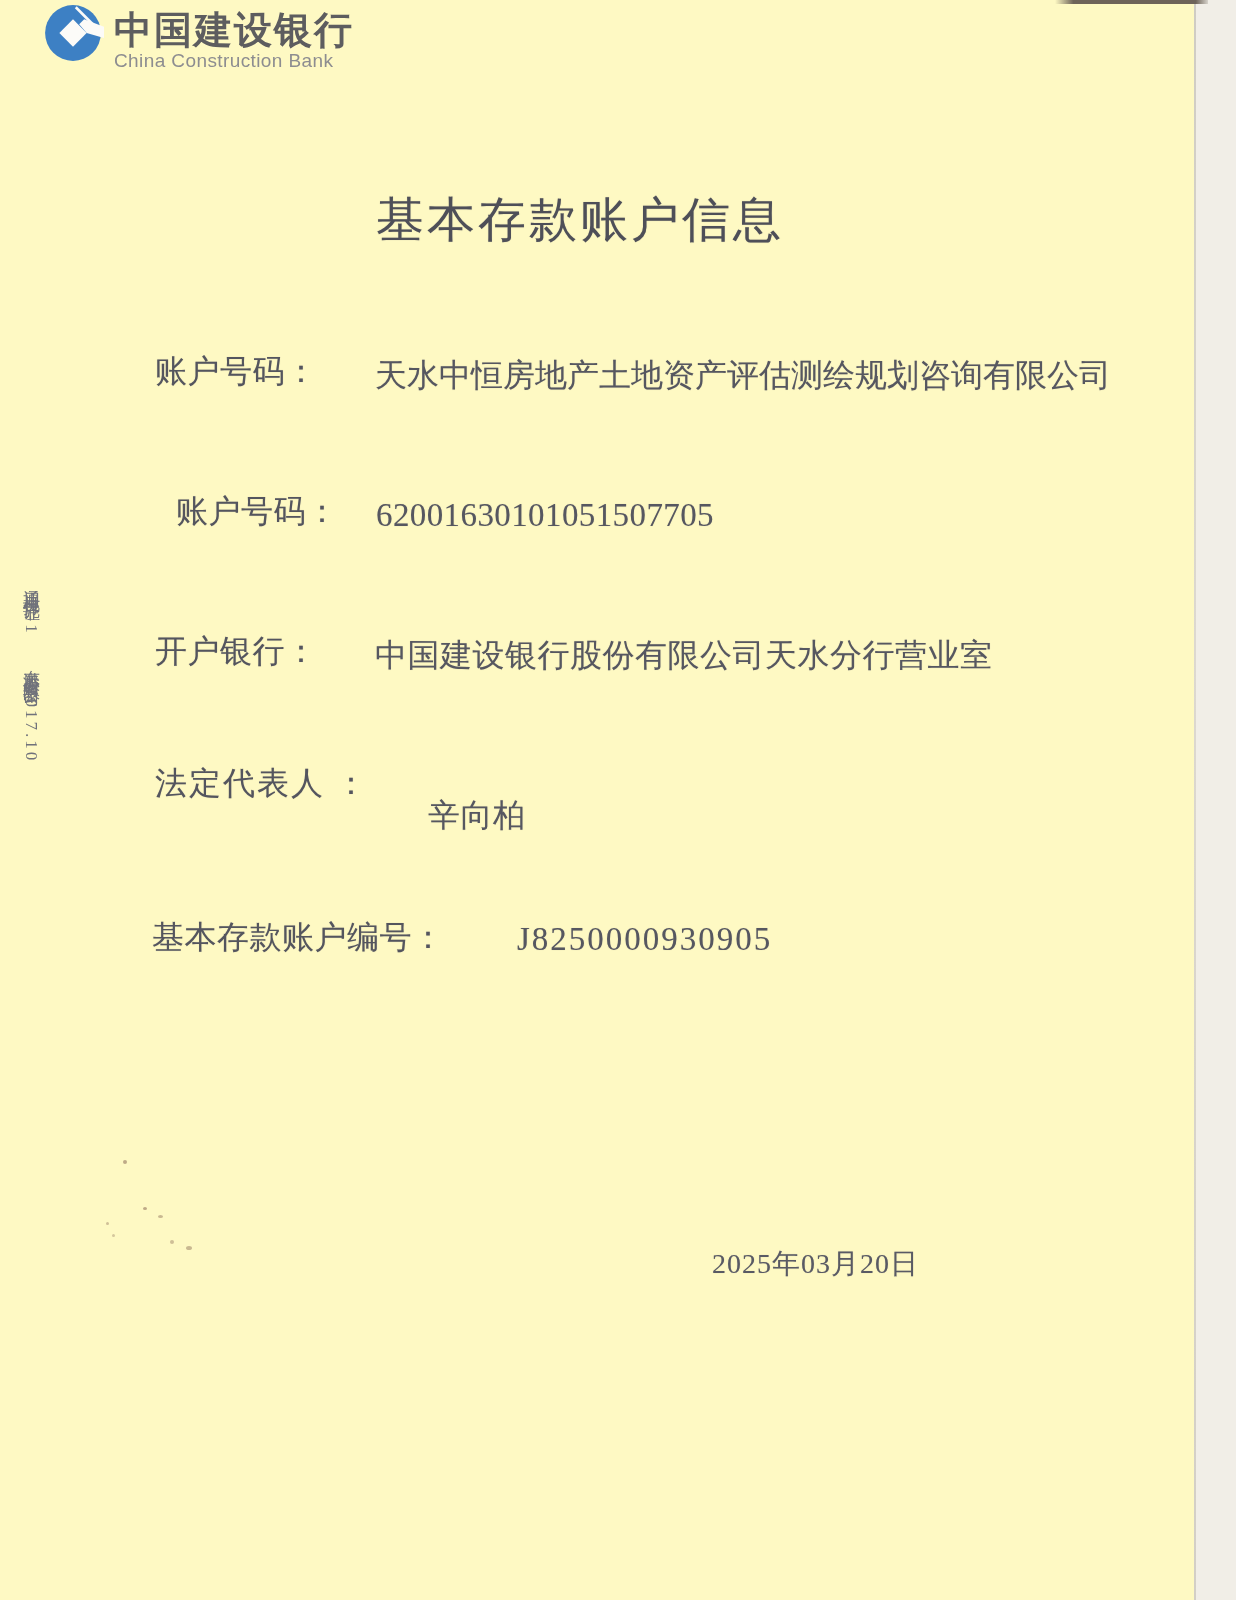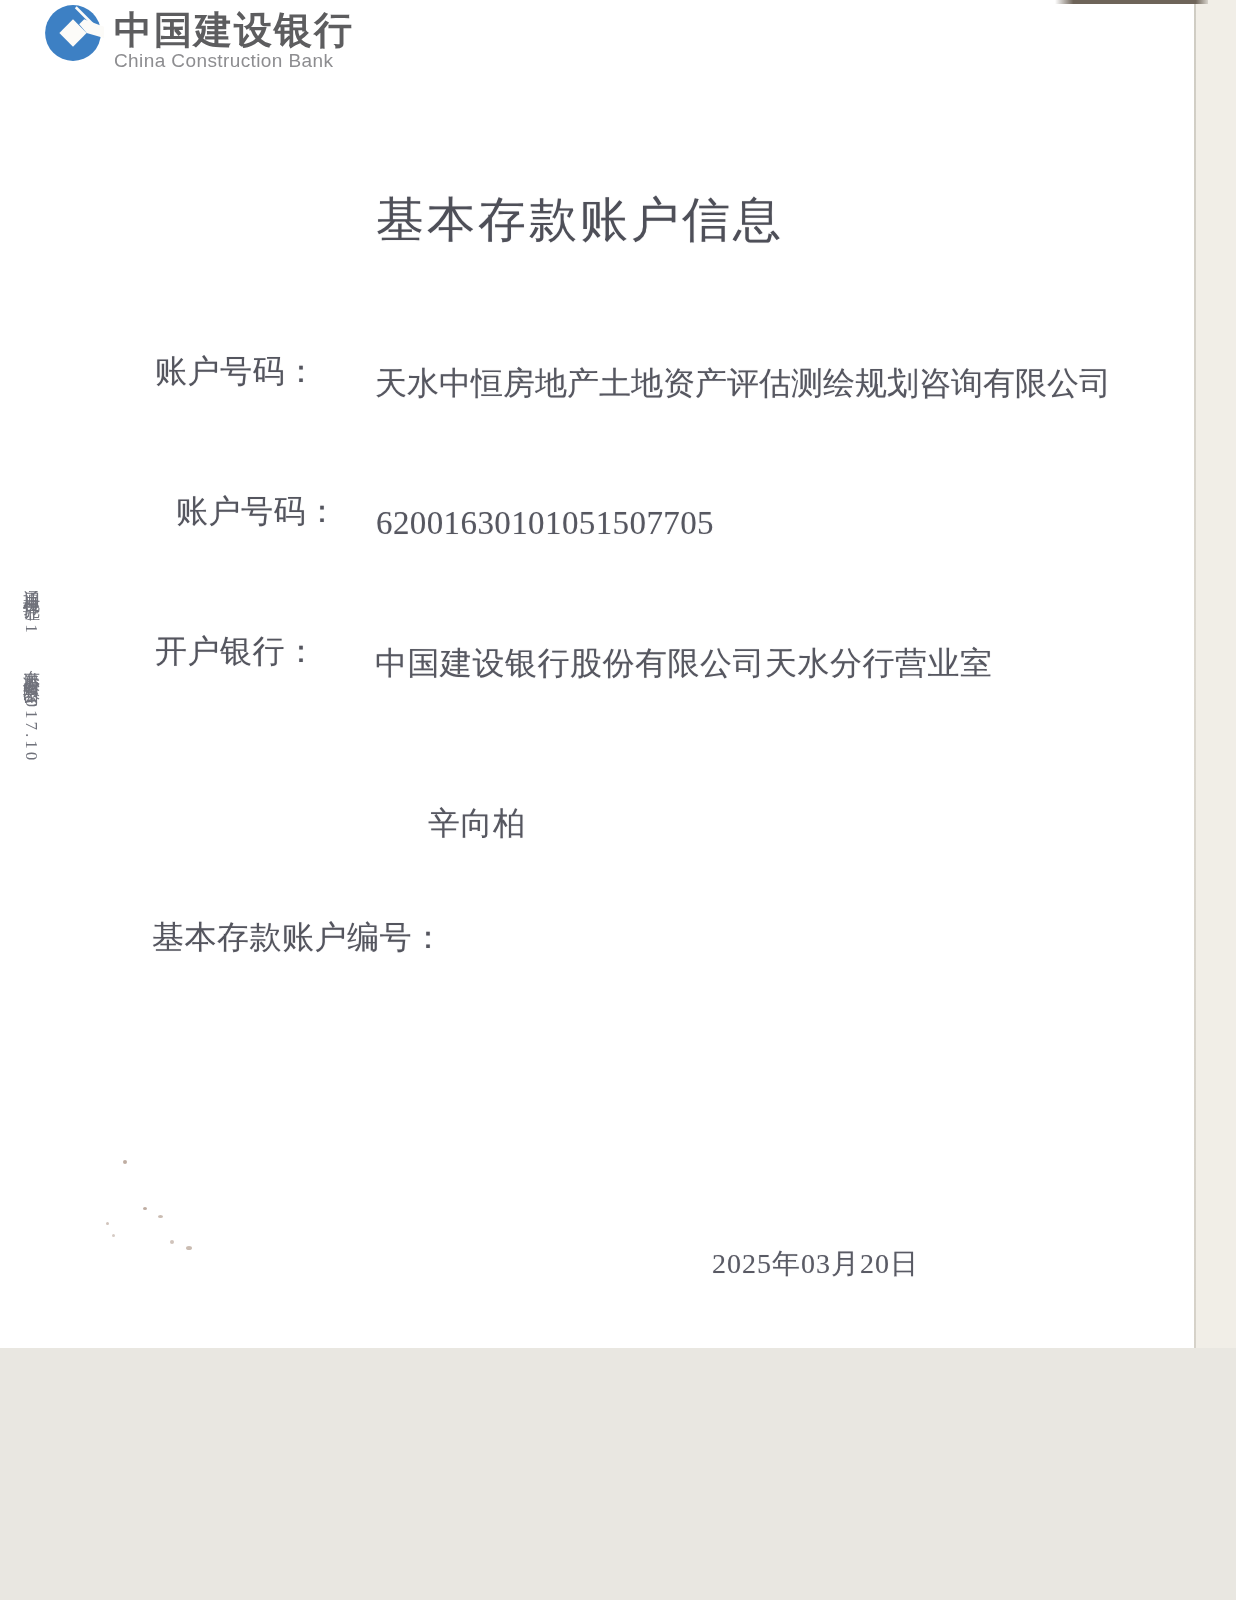--- a/index.html
+++ b/index.html
@@ -4,22 +4,22 @@
 <style>
   html, body {
     margin: 0;
     padding: 0;
     background: #e9e7e1;
     font-family: "Liberation Serif", "DejaVu Serif", serif;
   }
   .page {
     position: relative;
     width: 1236px;
-    height: 1348px;
-    background: #ffffff;
+    height: 1600px;
+    background: #fef9c3;
     overflow: hidden;
     color: #55565f;
   }
   
   .paper-edge-strip {
     position: absolute;
     top: 0; right: 0;
     width: 41px; height: 1600px;
     background: #f1eee7;
   }
@@ -90,21 +90,21 @@
 
   
   .field-label, .field-value, .issue-date, .legal-line2 {
     position: absolute;
     font-size: 32px;
     letter-spacing: 0.5px;
     white-space: nowrap;
     text-shadow: 0 0 1px rgba(85,86,100,0.28);
   }
   .field-label { color: #54555e; }
-  .field-value { color: #565760; margin-top: 8px; }
+  .field-value { color: #565760; }
 
   .lbl-1 { top: 350px; left: 155px; }
   .val-1 { top: 354px; left: 375px; letter-spacing: 0px; }
 
   .lbl-2 { top: 490px; left: 164px; margin-left: 12px; }
   .val-2 { top: 497px; left: 376px; font-size: 33px; letter-spacing: 0.4px; }
 
   .lbl-3 { top: 630px; left: 155px; }
   .val-3 { top: 634px; left: 375px; }
 
@@ -166,23 +166,25 @@
 
   <div class="field-label lbl-1">账户号码：</div>
   <div class="field-value val-1">天水中恒房地产土地资产评估测绘规划咨询有限公司</div>
 
   <div class="field-label lbl-2">账户号码：</div>
   <div class="field-value val-2">62001630101051507705</div>
 
   <div class="field-label lbl-3">开户银行：</div>
   <div class="field-value val-3">中国建设银行股份有限公司天水分行营业室</div>
 
+  <div class="field-label lbl-4">法定代表人 ：</div>
   <div class="field-value val-4">辛向柏</div>
 
   <div class="field-label lbl-5">基本存款账户编号：</div>
+  <div class="field-value val-5">J8250000930905</div>
 
   <div class="issue-date">2025年03月20日</div>
 
   <div class="speck s1"></div>
   <div class="speck s2"></div>
   <div class="speck s3"></div>
   <div class="speck s4"></div>
   <div class="speck s5"></div>
   <div class="speck s6"></div>
   <div class="speck s7"></div>

